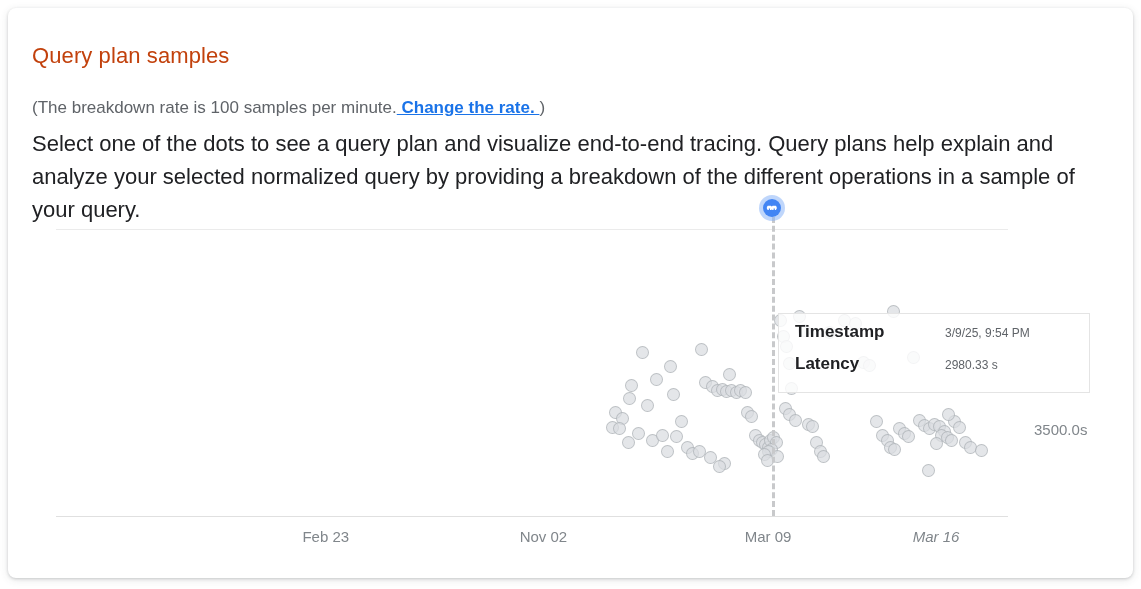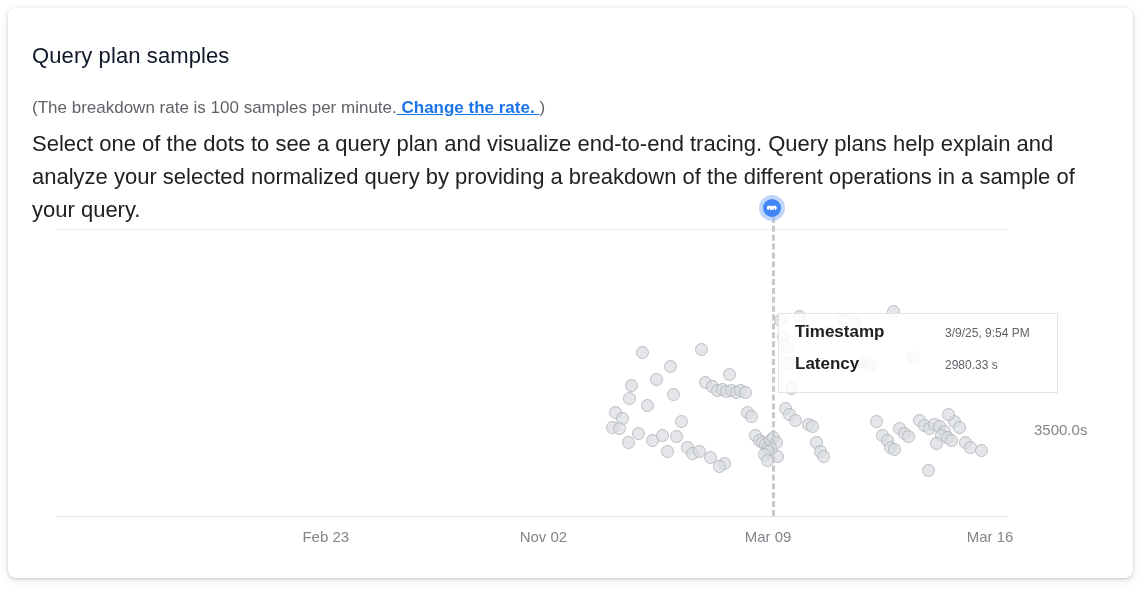--- a/index.html
+++ b/index.html
@@ -30,21 +30,21 @@
     box-sizing: border-box;
     overflow: hidden;
   }
 
   .panel-title {
     position: absolute;
     left: 24px;
     top: 34px;
     font-size: 22px;
     line-height: 28px;
-    color: #0f172a;
+    color: #c2410c;
     font-weight: 400;
     letter-spacing: 0.1px;
   }
 
   .rate-line {
     position: absolute;
     left: 24px;
     top: 88px;
     font-size: 17px;
     line-height: 24px;
@@ -164,21 +164,21 @@
     display: flex;
     align-items: center;
     justify-content: center;
   }
 
   
   .tooltip {
     position: absolute;
     left: 770px;
     top: 305px;
-    width: 280px;
+    width: 312px;
     height: 80px;
     background: rgba(255,255,255,0.82);
     border: 1px solid #e4e4e4;
     box-sizing: border-box;
     padding: 8px 14px 8px 16px;
   }
   .tt-row {
     display: flex;
     align-items: baseline;
     height: 32px;
@@ -321,21 +321,21 @@
               </svg>
             </div>
           </div>
         </div>
       <div class="ylabel top">3500.0s</div>
 
       <div id="xlabels">
           <div class="xlabel" style="left: 285.8px; margin-left: 8px;">Feb 23</div>
           <div class="xlabel" style="left: 511.424px;">Nov 02</div>
           <div class="xlabel" style="left: 736.096px;">Mar 09</div>
-          <div class="xlabel" style="left: 958px;">Mar 16</div>
+          <div class="xlabel" style="left: 904px; font-style: italic;">Mar 16</div>
         </div>
     </div>
 
     <div class="tooltip">
       <div class="tt-row">
         <div class="tt-key">Timestamp</div>
         <div class="tt-val">3/9/25, 9:54 PM</div>
       </div>
       <div class="tt-row">
         <div class="tt-key">Latency</div>

